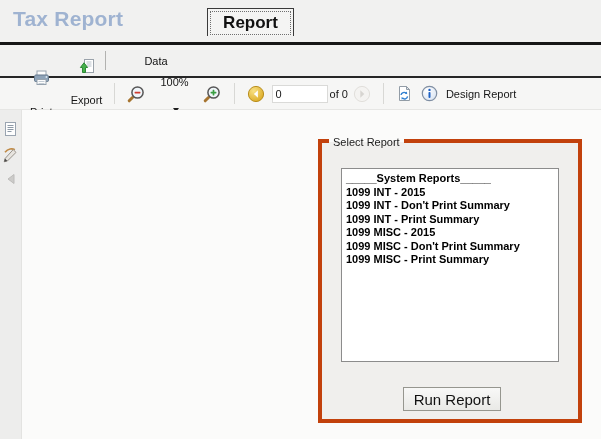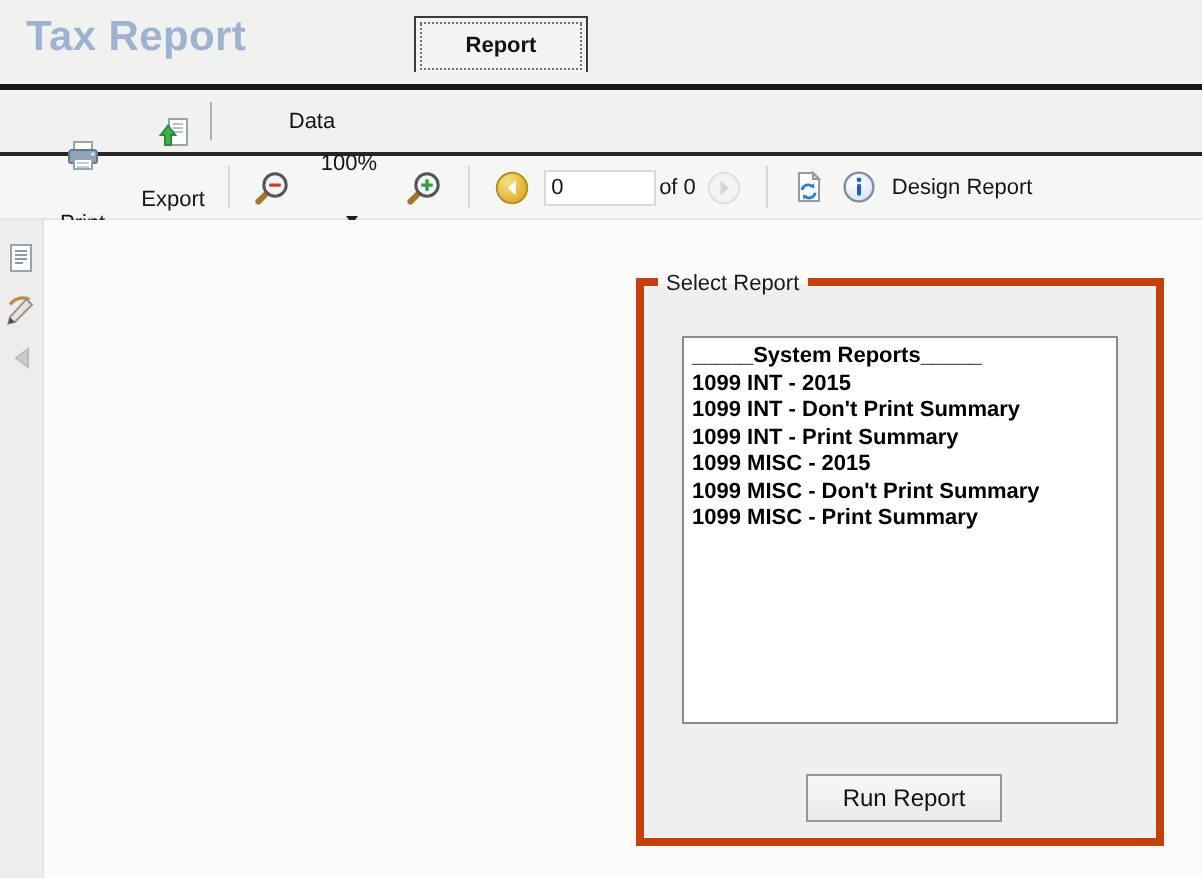--- a/index.html
+++ b/index.html
@@ -15,21 +15,21 @@
   
   .tabstrip{position:absolute;left:0;top:42px;width:601px;height:36px;background:#f1f1f0;
     border-top:3px solid #161616;border-bottom:2px solid #262626;}
   .tab-flat{position:absolute;top:0;height:31px;display:flex;align-items:center;justify-content:center;
     font-size:11px;color:#111;cursor:default;}
   .tab-criteria{left:8px;width:96px;}
   .tab-data{left:106px;width:100px;}
   .tab-vsep{position:absolute;left:105px;top:6px;width:1px;height:19px;background:#b2b2b0;}
   .tab-active{position:absolute;left:207px;top:8px;width:87px;height:28px;background:#f4f4f3;
     border:1px solid #3a3a3a;border-bottom:none;z-index:3;
-    display:flex;align-items:center;justify-content:center;font-size:11px;font-weight:bold;}
+    display:flex;align-items:center;justify-content:center;font-size:17px;font-weight:bold;}
   .tab-active .focus-rect{position:absolute;left:2px;top:2px;right:2px;bottom:1px;border:1px dotted #6f6f6f;pointer-events:none;}
   
   .toolbar{position:absolute;left:0;top:78px;width:601px;height:32px;background:#f6f6f5;
     border-bottom:1px solid #e6e6e4;display:flex;align-items:center;padding-left:27px;font-size:11px;white-space:nowrap;}
   .tbtn{display:flex;align-items:center;gap:20px;padding:2px 3px;border-radius:2px;cursor:default;flex-direction:column;}
   .tsep{width:1px;height:21px;background:#d8d8d5;margin:0 9px;flex:0 0 auto;}
   .caret{width:0;height:0;border-left:3.5px solid transparent;border-right:3.5px solid transparent;border-top:4px solid #1d1d1d;margin-left:3px;}
   .tlabel{color:#161616;}
   .page-input{width:56px;height:18px;border:1px solid #dadad8;background:#fff;font-family:inherit;font-size:11px;
     padding:0 3px;margin-left:4px;color:#161616;}
@@ -39,21 +39,21 @@
   .side-strip{position:absolute;left:0;top:0;width:22px;height:329px;background:#ededec;border-right:1px solid #e3e3e1;
     display:flex;flex-direction:column;align-items:center;padding-top:11px;gap:9px;}
   
   .groupbox{position:absolute;left:318px;top:29px;width:264px;height:284px;background:#f0efed;border:4px solid #c2410c;}
   .groupbox-title{position:absolute;left:7px;top:-8px;padding:1px 4px;font-size:11px;color:#1a1a1a;
     background:linear-gradient(180deg,#fbfbfa 50%,#f0efed 50%);}
   .listbox{position:absolute;left:19px;top:25px;width:218px;height:194px;background:#fff;border:1px solid #8c8c8c;
     overflow:hidden;padding:3px 2px 0 4px;font-size:11px;line-height:13.5px;color:#000;}
   .list-item{white-space:nowrap;cursor:default;font-weight:bold;}
   .run-btn{position:absolute;left:81px;top:244px;width:98px;height:24px;border:1px solid #96968f;
-    background:linear-gradient(#f8f8f7,#e9e9e6);font-family:inherit;font-size:12px;color:#111;
+    background:linear-gradient(#f8f8f7,#e9e9e6);font-family:inherit;font-size:15px;color:#111;
     display:flex;align-items:center;justify-content:center;cursor:default;}
   svg{display:block;}
 </style>
 </head>
 <body>
 
 <div id="app">
 
   <div class="header">
     <div class="page-title">Tax Report</div>

